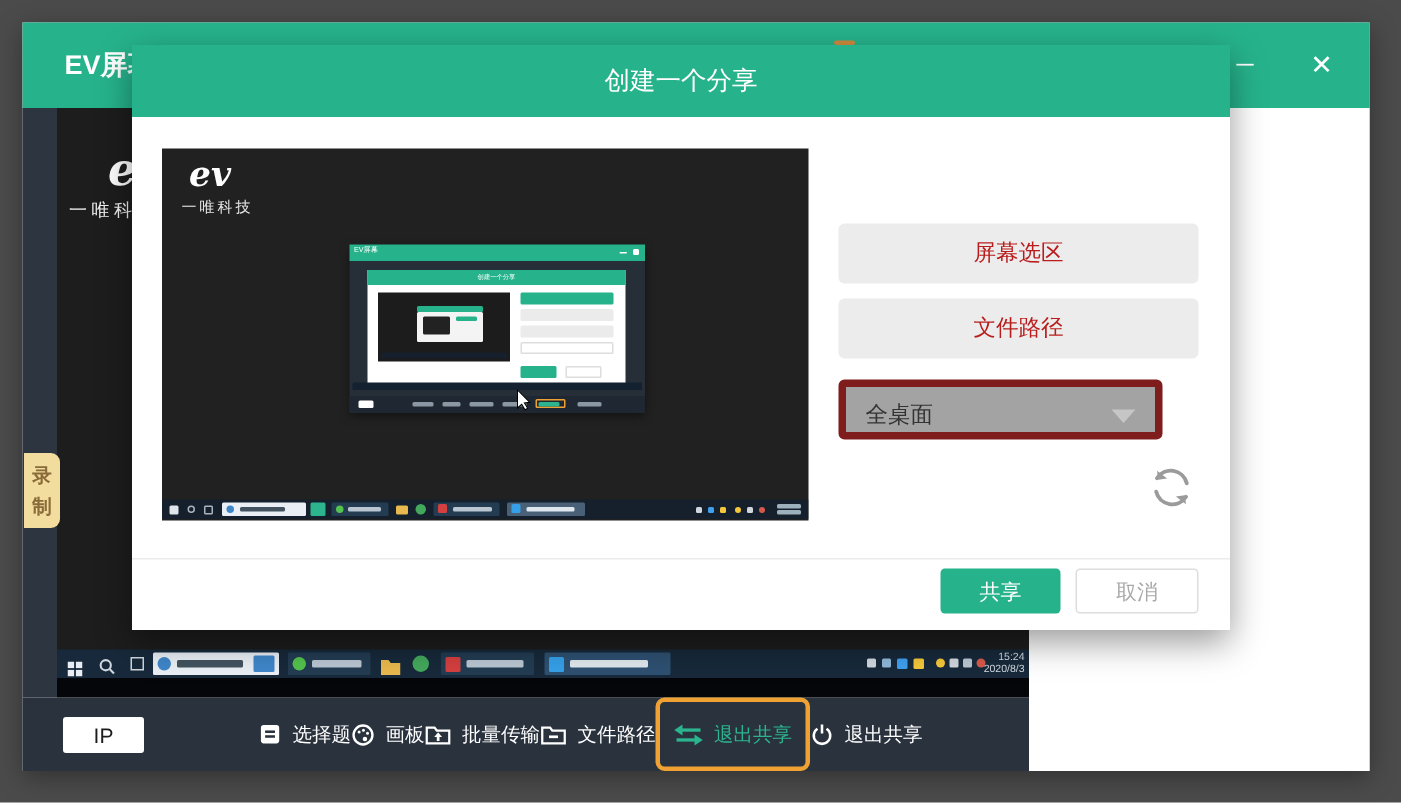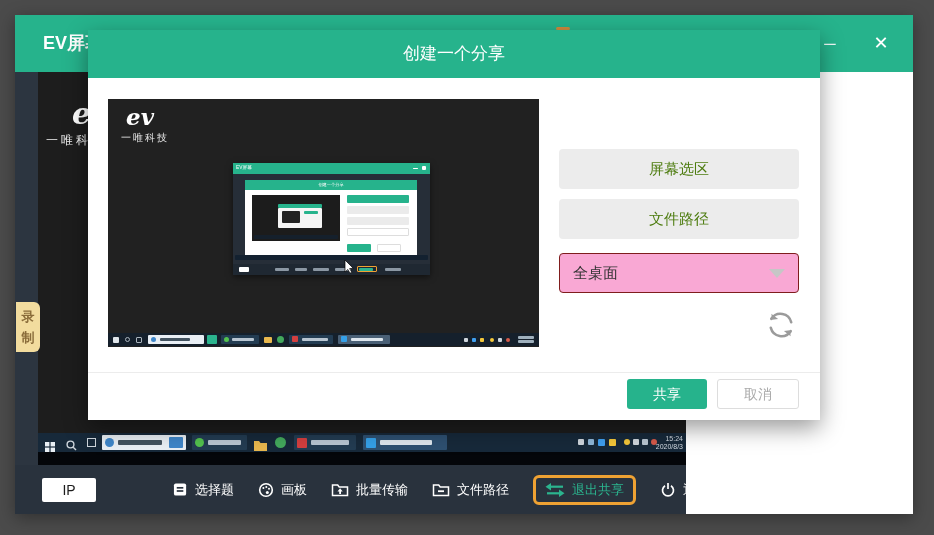--- a/index.html
+++ b/index.html
@@ -3,21 +3,21 @@
 <meta charset="utf-8">
 <style>
   *{box-sizing:border-box;margin:0;padding:0}
   html,body{width:934px;height:535px}
   body{position:relative;background:#4b4b4b;font-family:"Liberation Sans","DejaVu Sans",sans-serif;overflow:hidden}
   .b{position:absolute}
   .green{background:#26b38c}
   .winbtn{top:0;height:57px;color:#fff;text-align:center;line-height:57px;font-size:18px;cursor:pointer}
   .mbtn{left:471px;width:240px;height:40px;border-radius:4px;text-align:center;line-height:40px;font-size:15px}
   .mbtn.primary{background:#26b38c;color:#fff}
-  .mbtn.disabled{background:#ececec;color:#4d7c0f}
+  .mbtn.disabled{background:#ececec;color:#b91c1c}
   .titem{display:flex;align-items:center;gap:7px;color:#fff;font-size:13px;white-space:nowrap;cursor:pointer}
   .titem .ticon{display:flex;align-items:center}
   .titem.hl{border:3px solid #efa233;border-radius:6px;padding:3px 9px;color:#2bb48e}
   .chip{position:absolute;border-radius:1px}
   .serifit{font-family:"DejaVu Serif",serif;font-style:italic;font-weight:bold}
 </style>
 </head>
 <body>
 
 <div class="b" style="left:15px;top:15px;width:898px;height:499px;background:#fff;box-shadow:0 4px 16px rgba(0,0,0,.35)">
@@ -90,21 +90,21 @@
       </span>
     </div>
     <div class="b" style="left:0;top:380px;width:648px;height:13px;background:#04060a"></div>
   </div>
 
   <div class="b" style="left:671px;top:57px;width:227px;height:442px;background:#fff"></div>
 
   <div class="b" style="left:0;top:450px;width:671px;height:49px;background:#29323d">
     <div class="b" style="left:27px;top:13px;width:54px;height:24px;background:#fff;border-radius:2px;text-align:center;line-height:24px;font-size:14px;color:#1c1c1c;cursor:pointer">IP</div>
 
-    <div class="b" style="left:158px;top:0;height:49px;display:flex;align-items:center;gap:24px">
+    <div class="b" style="left:158px;top:0;height:49px;display:flex;">
 
       <div class="titem">
         <span class="ticon">
           <svg width="15" height="15" viewBox="0 0 16 16">
               <rect x="1" y="1.5" width="13" height="13" rx="2" fill="#fff"></rect>
               <rect x="4" y="5.3" width="7" height="1.8" fill="#29323d"></rect>
               <rect x="4" y="8.7" width="7" height="1.8" fill="#29323d"></rect>
             </svg>
         </span>
         <span>选择题</span>
@@ -256,21 +256,21 @@
     <span class="b" style="left:236px;top:160px">
       <svg width="11" height="15" viewBox="0 0 11 15">
           <path d="M1 1l8.2 8.2-3.6.4 2.2 3.6-1.8 1-2.2-3.7L1 13z" fill="#fff" stroke="#000" stroke-width="0.7"></path>
         </svg>
     </span>
   </div>
 
   <div class="b mbtn disabled" style="top:119px;cursor:pointer">屏幕选区</div>
   <div class="b mbtn disabled" style="top:169px;cursor:pointer">文件路径</div>
 
-  <div class="b" style="left:471px;top:223px;width:240px;height:40px;border:1px solid #7f1d1d;border-radius:4px;background:#f9a8d4;cursor:pointer">
+  <div class="b" style="left:471px;top:223px;width:216px;height:40px;border:5px solid #7f1d1d;border-radius:4px;background:#a3a3a3;cursor:pointer">
     <span style="position:absolute;left:13px;line-height:38px;font-size:15px;color:#333">全桌面</span>
     <span style="position:absolute;right:13px;top:15px;width:0;height:0;border-left:8px solid transparent;border-right:8px solid transparent;border-top:9px solid #c6c6c6"></span>
   </div>
 
   <span class="b" style="left:677px;top:279px;cursor:pointer">
     <svg width="32" height="32" viewBox="0 0 32 32">
         <g fill="none" stroke="#9b9b9b" stroke-width="2.6" stroke-linecap="round">
           <path d="M26.2 13.2A11 11 0 0 0 6.3 9.8"></path>
           <path d="M5.8 18.8a11 11 0 0 0 19.9 3.4"></path>
         </g>

